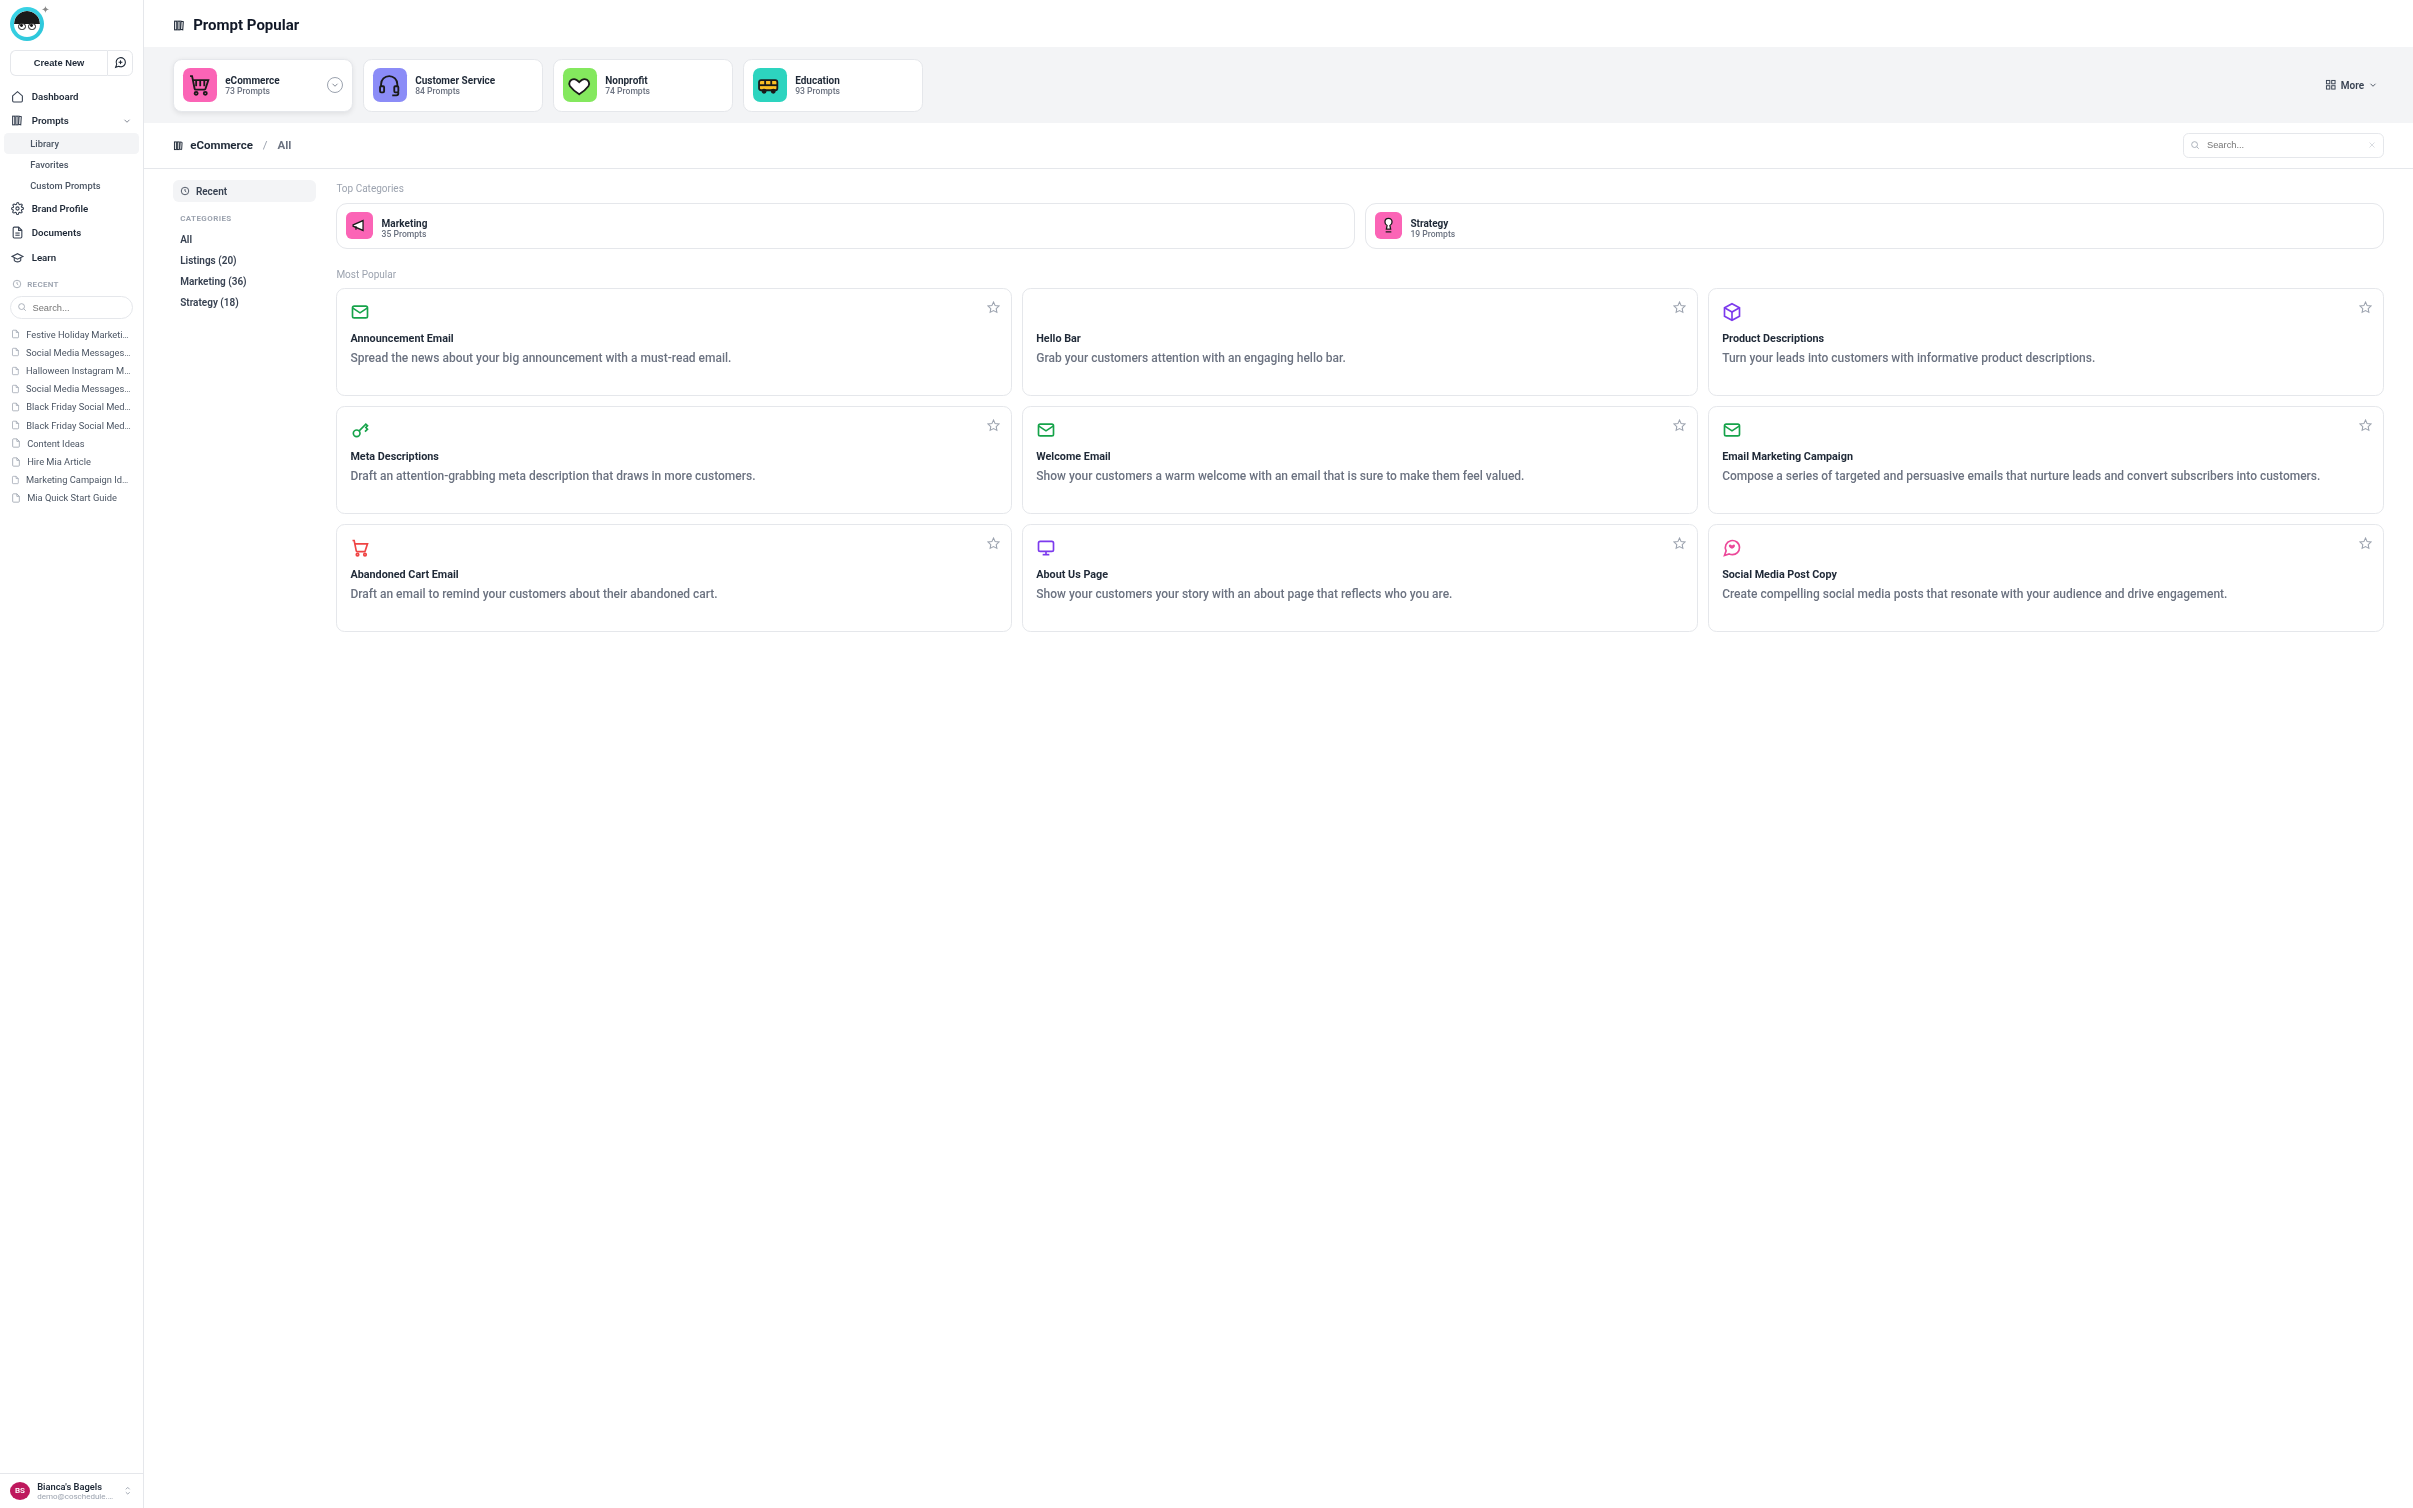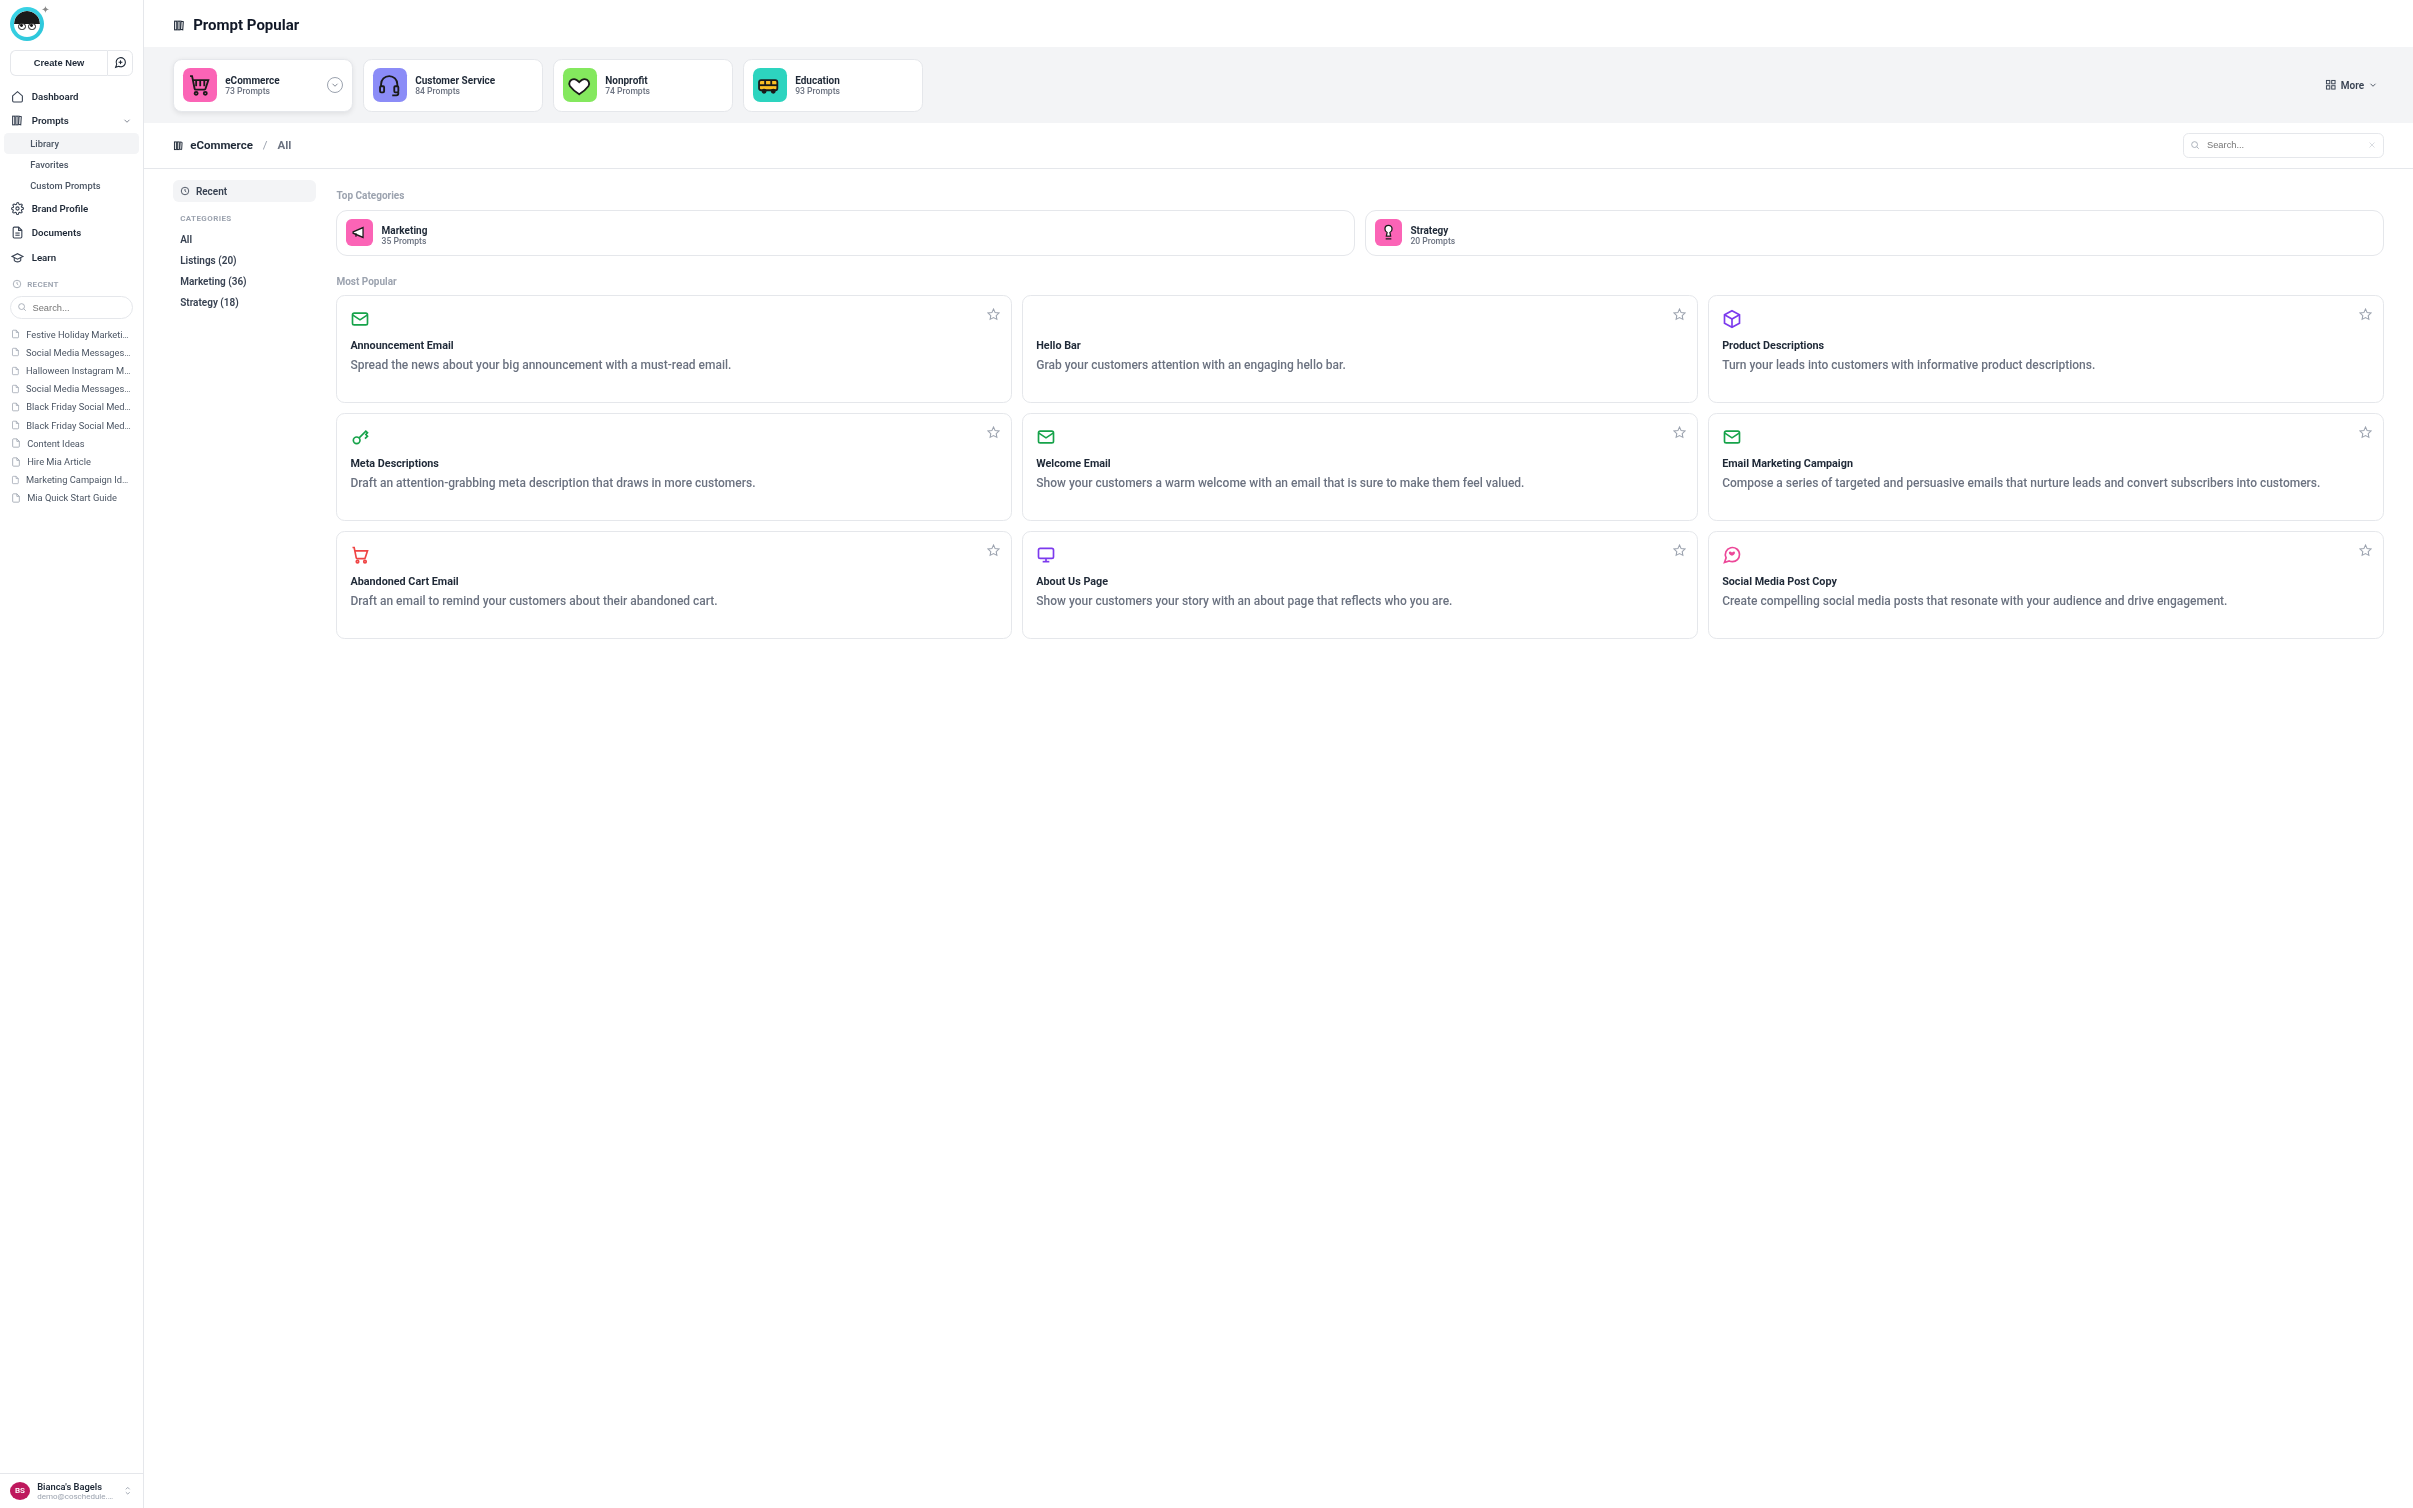--- a/index.html
+++ b/index.html
@@ -53,21 +53,21 @@
 .crumb-search input{width:201px;height:24.4px;border:0.7px solid #e5e7eb;border-radius:5.7px;padding:0 21.5px 0 23px;font-size:9.3px;outline:none;}
 .crumb-search .sicon{position:absolute;left:7.2px;top:6.5px;color:#9ca3af;}
 .crumb-search .xicon{position:absolute;right:7.2px;top:6.5px;color:#d1d5db;cursor:pointer;}
 .content-row{display:flex;padding:0;}
 .left-rail{width:178px;min-width:178px;padding:11.5px 5.7px 11.5px 29px;}
 .rail-item{display:flex;align-items:center;gap:5.7px;padding:5.7px 7.2px;border-radius:5.7px;font-size:10px;font-weight:600;color:#374151;cursor:pointer;}
 .rail-item.active{background:#f3f4f6;}
 .rail-header{font-size:8px;font-weight:700;letter-spacing:0.4px;color:#9ca3af;padding:11.5px 7.2px 5.7px 7.2px;}
 .rail-link{padding:5px 7.2px;font-size:10px;color:#374151;font-weight:600;cursor:pointer;border-radius:4.3px;}
 .content-main{flex:1;padding:14.4px 29px 29px 14.4px;}
-.section-title{font-size:10px;font-weight:700;color:#9ca3af;margin-bottom:8.6px;margin-top:7px;}
+.section-title{font-size:10px;font-weight:400;color:#9ca3af;margin-bottom:8.6px;}
 .cat-row{display:flex;gap:10px;margin-bottom:20px;}
 .cat-card{flex:1;border:0.7px solid #e5e7eb;border-radius:11px;padding:8.6px;display:flex;align-items:flex-end;gap:8.6px;cursor:pointer;}
 .cat-icon{width:27px;height:27px;border-radius:5.7px;display:flex;align-items:center;justify-content:center;font-size:14.4px;}
 .cat-title{font-size:10px;font-weight:700;}
 .cat-sub{font-size:8.6px;color:#6b7280;font-weight:500;}
 .prompt-grid{display:grid;grid-template-columns:repeat(3,1fr);gap:10px;}
 .prompt-card{border:0.7px solid #e5e7eb;border-radius:8.6px;padding:13px;position:relative;cursor:pointer;min-height:108px;}
 .picon{width:21.5px;height:21.5px;margin-bottom:8.6px;}
 .ptitle{font-size:10.8px;font-weight:700;color:#1f2937;margin-bottom:4.3px;}
 .pdesc{font-size:12px;color:#6b7280;line-height:1.45;font-weight:500;}
@@ -412,21 +412,21 @@
               </div>
             </div>
             <div class="cat-card">
               <div class="cat-icon" style="background:#fb64b6">
                 <svg width="17" height="17" viewBox="0 0 24 24" fill="none" stroke="#1a1a1a" stroke-width="1.8">
                   <path d="M8 21h8M9 17h6l-1-5c2-1 3-3 3-5 0-3-2-5-5-5s-5 2-5 5c0 2 1 4 3 5l-1 5z" fill="#fff"></path>
                 </svg>
               </div>
   <div>
                 <div class="cat-title">Strategy</div>
-  <div class="cat-sub">20 Prompts</div>
+  <div class="cat-sub">19 Prompts</div>
               </div>
             </div>
           </div>
         <div class="section-title">Most Popular</div>
         <div class="prompt-grid" id="prompt-grid">
             <div class="prompt-card">
               <div class="star">
                 <svg class="icon18" viewBox="0 0 24 24" fill="none" stroke="#9ca3af" stroke-width="2">
                   <polygon points="12 2 15 8.5 22 9.3 17 14 18.2 21 12 17.8 5.8 21 7 14 2 9.3 9 8.5 12 2"></polygon>
                 </svg>

